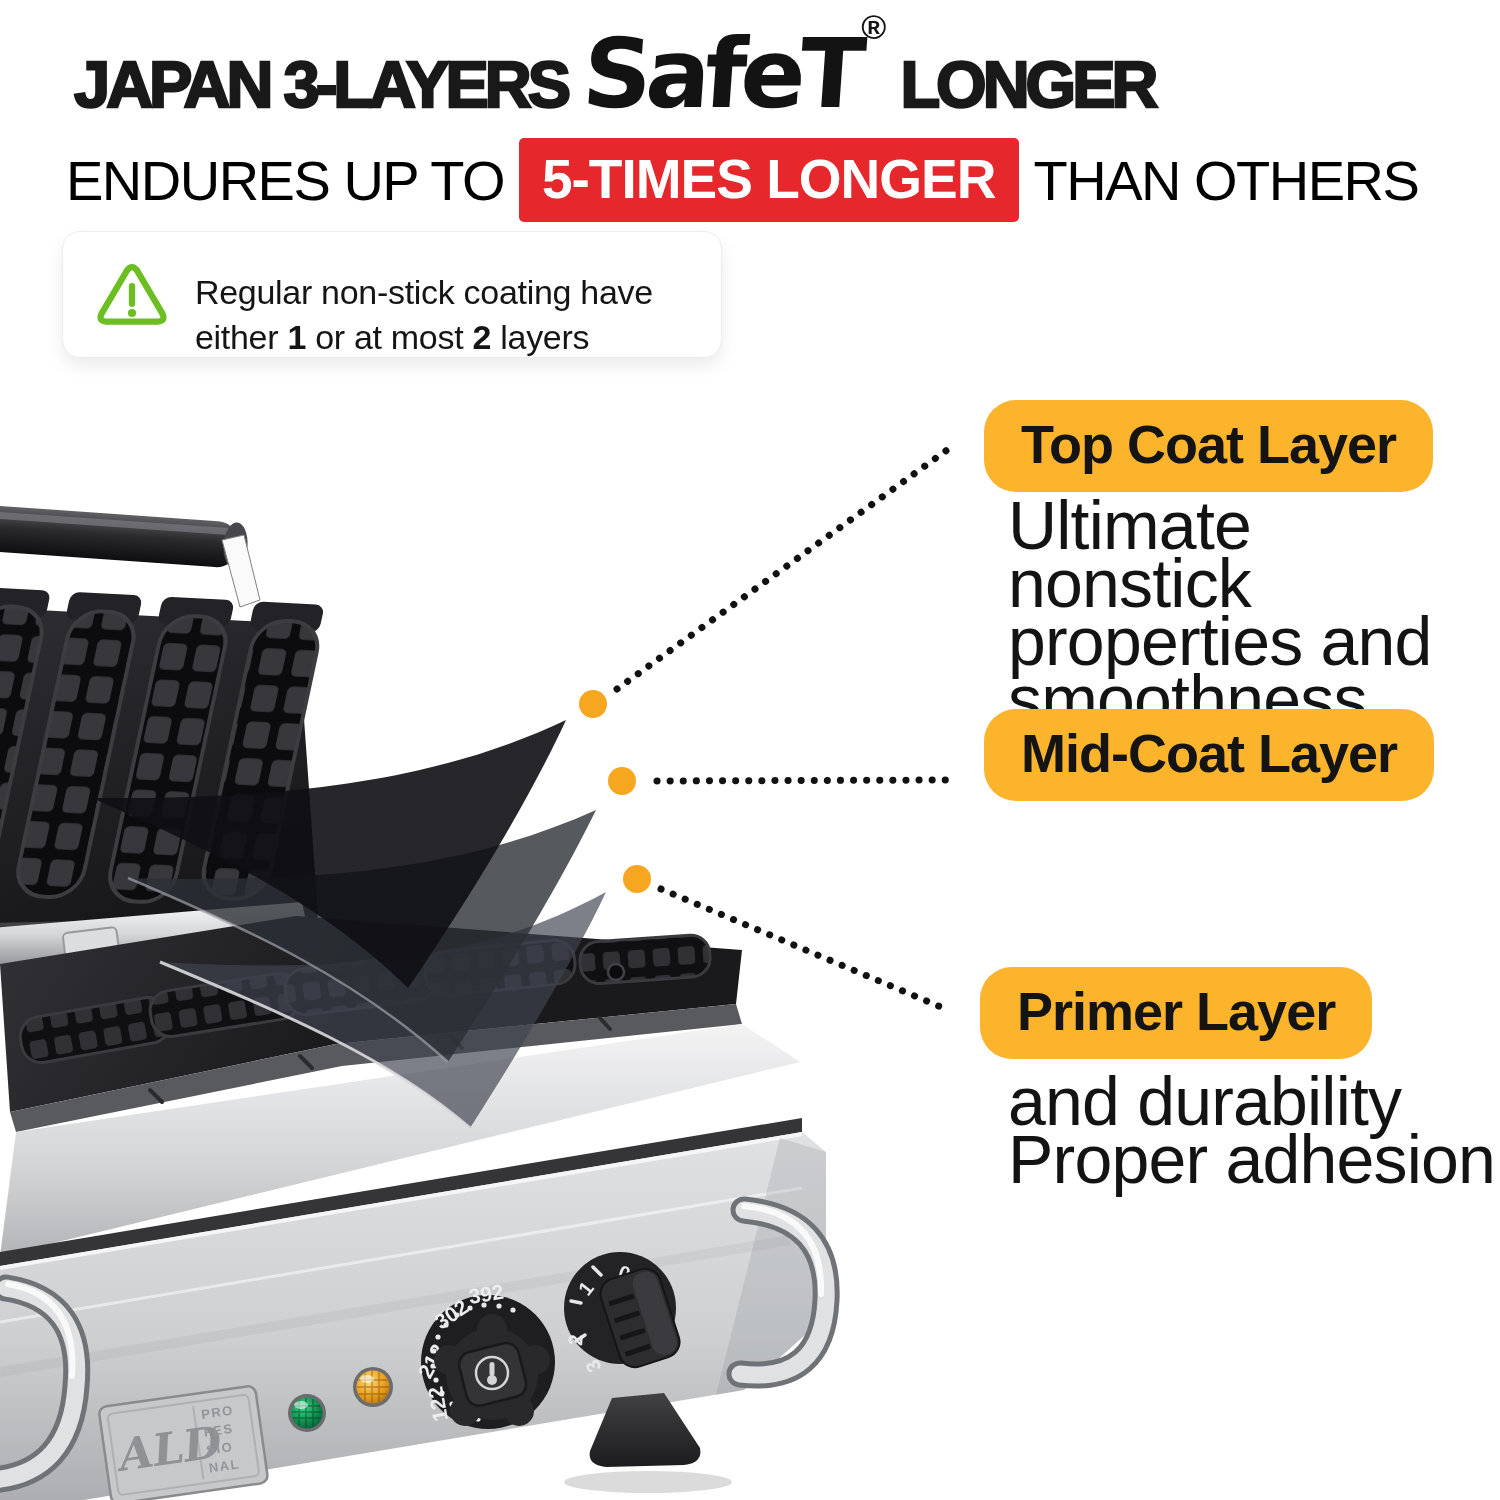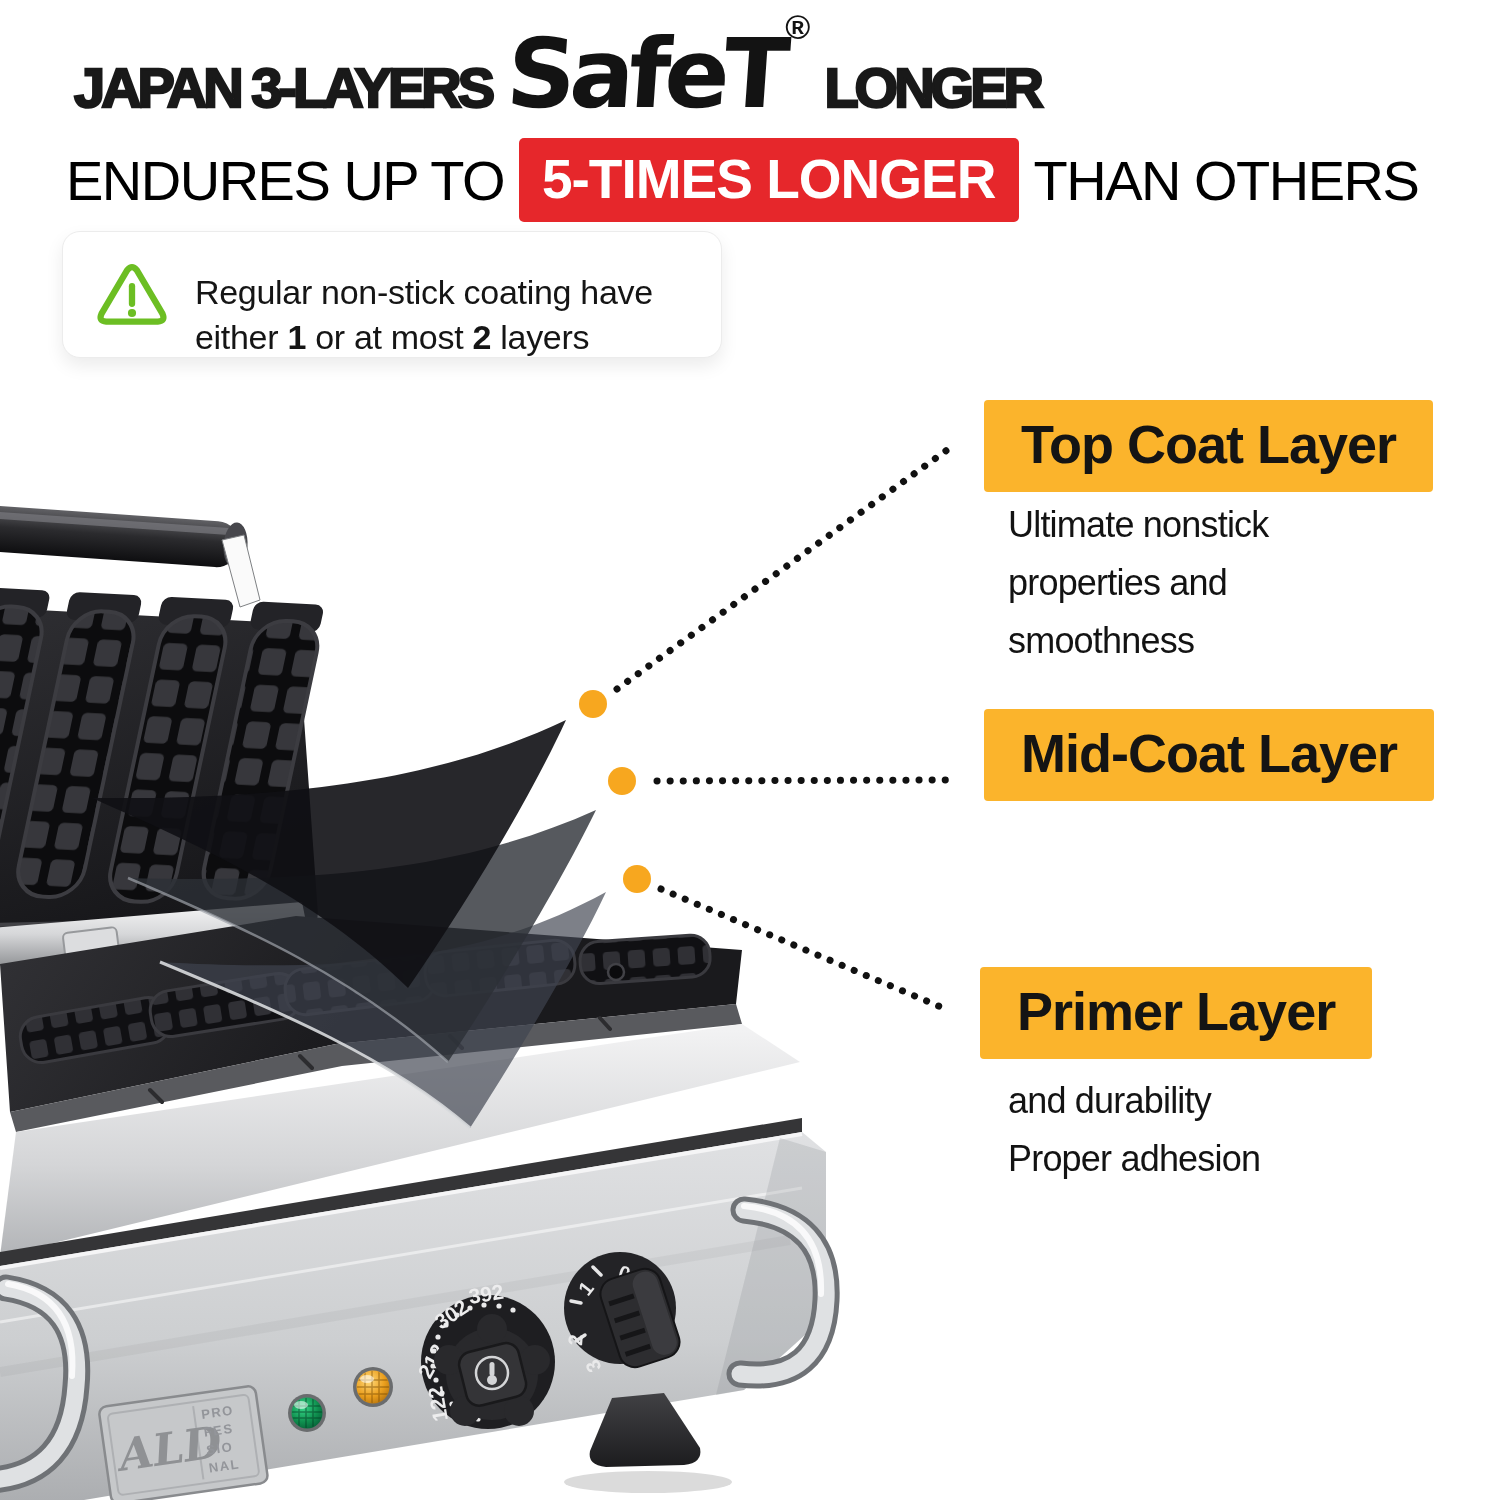--- a/index.html
+++ b/index.html
@@ -3,43 +3,43 @@
 <meta charset="utf-8">
 <style>
   html,body{margin:0;padding:0;background:#fff;}
   .canvas{position:relative;width:1500px;height:1500px;background:#fff;overflow:hidden;
           font-family:"Liberation Sans",sans-serif;color:#171717;}
   svg{display:block;}
   .scene{position:absolute;left:0;top:0;z-index:1;}
 
   
   .title-row{position:absolute;left:74px;top:18px;display:flex;align-items:baseline;z-index:3;white-space:nowrap;}
-  .title-main{font-size:56px;font-weight:900;letter-spacing:-4px;color:#191919;
+  .title-main{font-size:65px;font-weight:900;letter-spacing:-4px;color:#191919;
               -webkit-text-stroke:2.4px #191919;}
   .brand-wrap{display:flex;align-items:flex-start;margin:0 14px 0 16px;}
   .brand-logo{display:inline-block;font-family:"DejaVu Sans",sans-serif;font-weight:700;
               font-size:96px;letter-spacing:-6px;transform:skewX(-4deg);color:#131313;}
   .reg-mark{font-size:34px;font-weight:700;color:#131313;line-height:1;margin:-8px 0 0 2px;}
   .subtitle-row{position:absolute;left:66px;top:138px;display:flex;align-items:center;gap:15px;z-index:3;white-space:nowrap;}
   .subtitle-text{font-size:56px;font-weight:400;letter-spacing:-1.5px;color:#000000;}
   .subtitle-chip{background:var(--accent-red,#E6272B);color:#fff;font-size:55px;font-weight:700;
                  letter-spacing:-1px;padding:9px 23px 11px;border-radius:5px;}
 
   
   .warning-card{position:absolute;left:62px;top:231px;width:660px;height:127px;background:#fff;
                 border:1px solid #ececec;border-radius:18px;box-shadow:0 8px 18px rgba(0,0,0,.08);
                 display:flex;align-items:center;gap:26px;padding-left:32px;box-sizing:border-box;z-index:3;}
   .warning-text{font-size:34px;line-height:45px;letter-spacing:-0.3px;color:#151515;margin-top:40px;}
   .warning-text b{font-weight:700;}
 
   
   .callout-chip{position:absolute;background:var(--accent-yellow,#FBB42C);color:#141414;
                 font-size:54px;font-weight:700;letter-spacing:-1px;padding:13px 37px 17px;
-                border-radius:4px;z-index:3;white-space:nowrap;}
-  .callout-desc{position:absolute;font-size:36px;line-height:58px;letter-spacing:-0.8px;color:#131313;z-index:3;}
+                border-radius:32px;z-index:3;white-space:nowrap;}
+  .callout-desc{position:absolute;font-size:68px;line-height:58px;letter-spacing:-0.8px;color:#131313;z-index:3;}
   .chip-top{left:984px;top:400px;}   .desc-top{left:1008px;top:496px;}
   .chip-mid{left:984px;top:709px;}   .desc-mid{left:1008px;top:806px;}
   .chip-primer{left:980px;top:967px;}.desc-primer{left:1008px;top:1072px;}
 
   
   .dial-num{font:700 21px "Liberation Sans",sans-serif;fill:#ededee;}
   .dial-num-sm{font:700 20px "Liberation Sans",sans-serif;fill:#e9e9ea;}
   .badge-brand{font:italic 700 44px "DejaVu Serif",serif;fill:#8f9194;}
   .badge-sub{font:700 13px "Liberation Sans",sans-serif;fill:#93959a;letter-spacing:1.5px;}
 </style>

